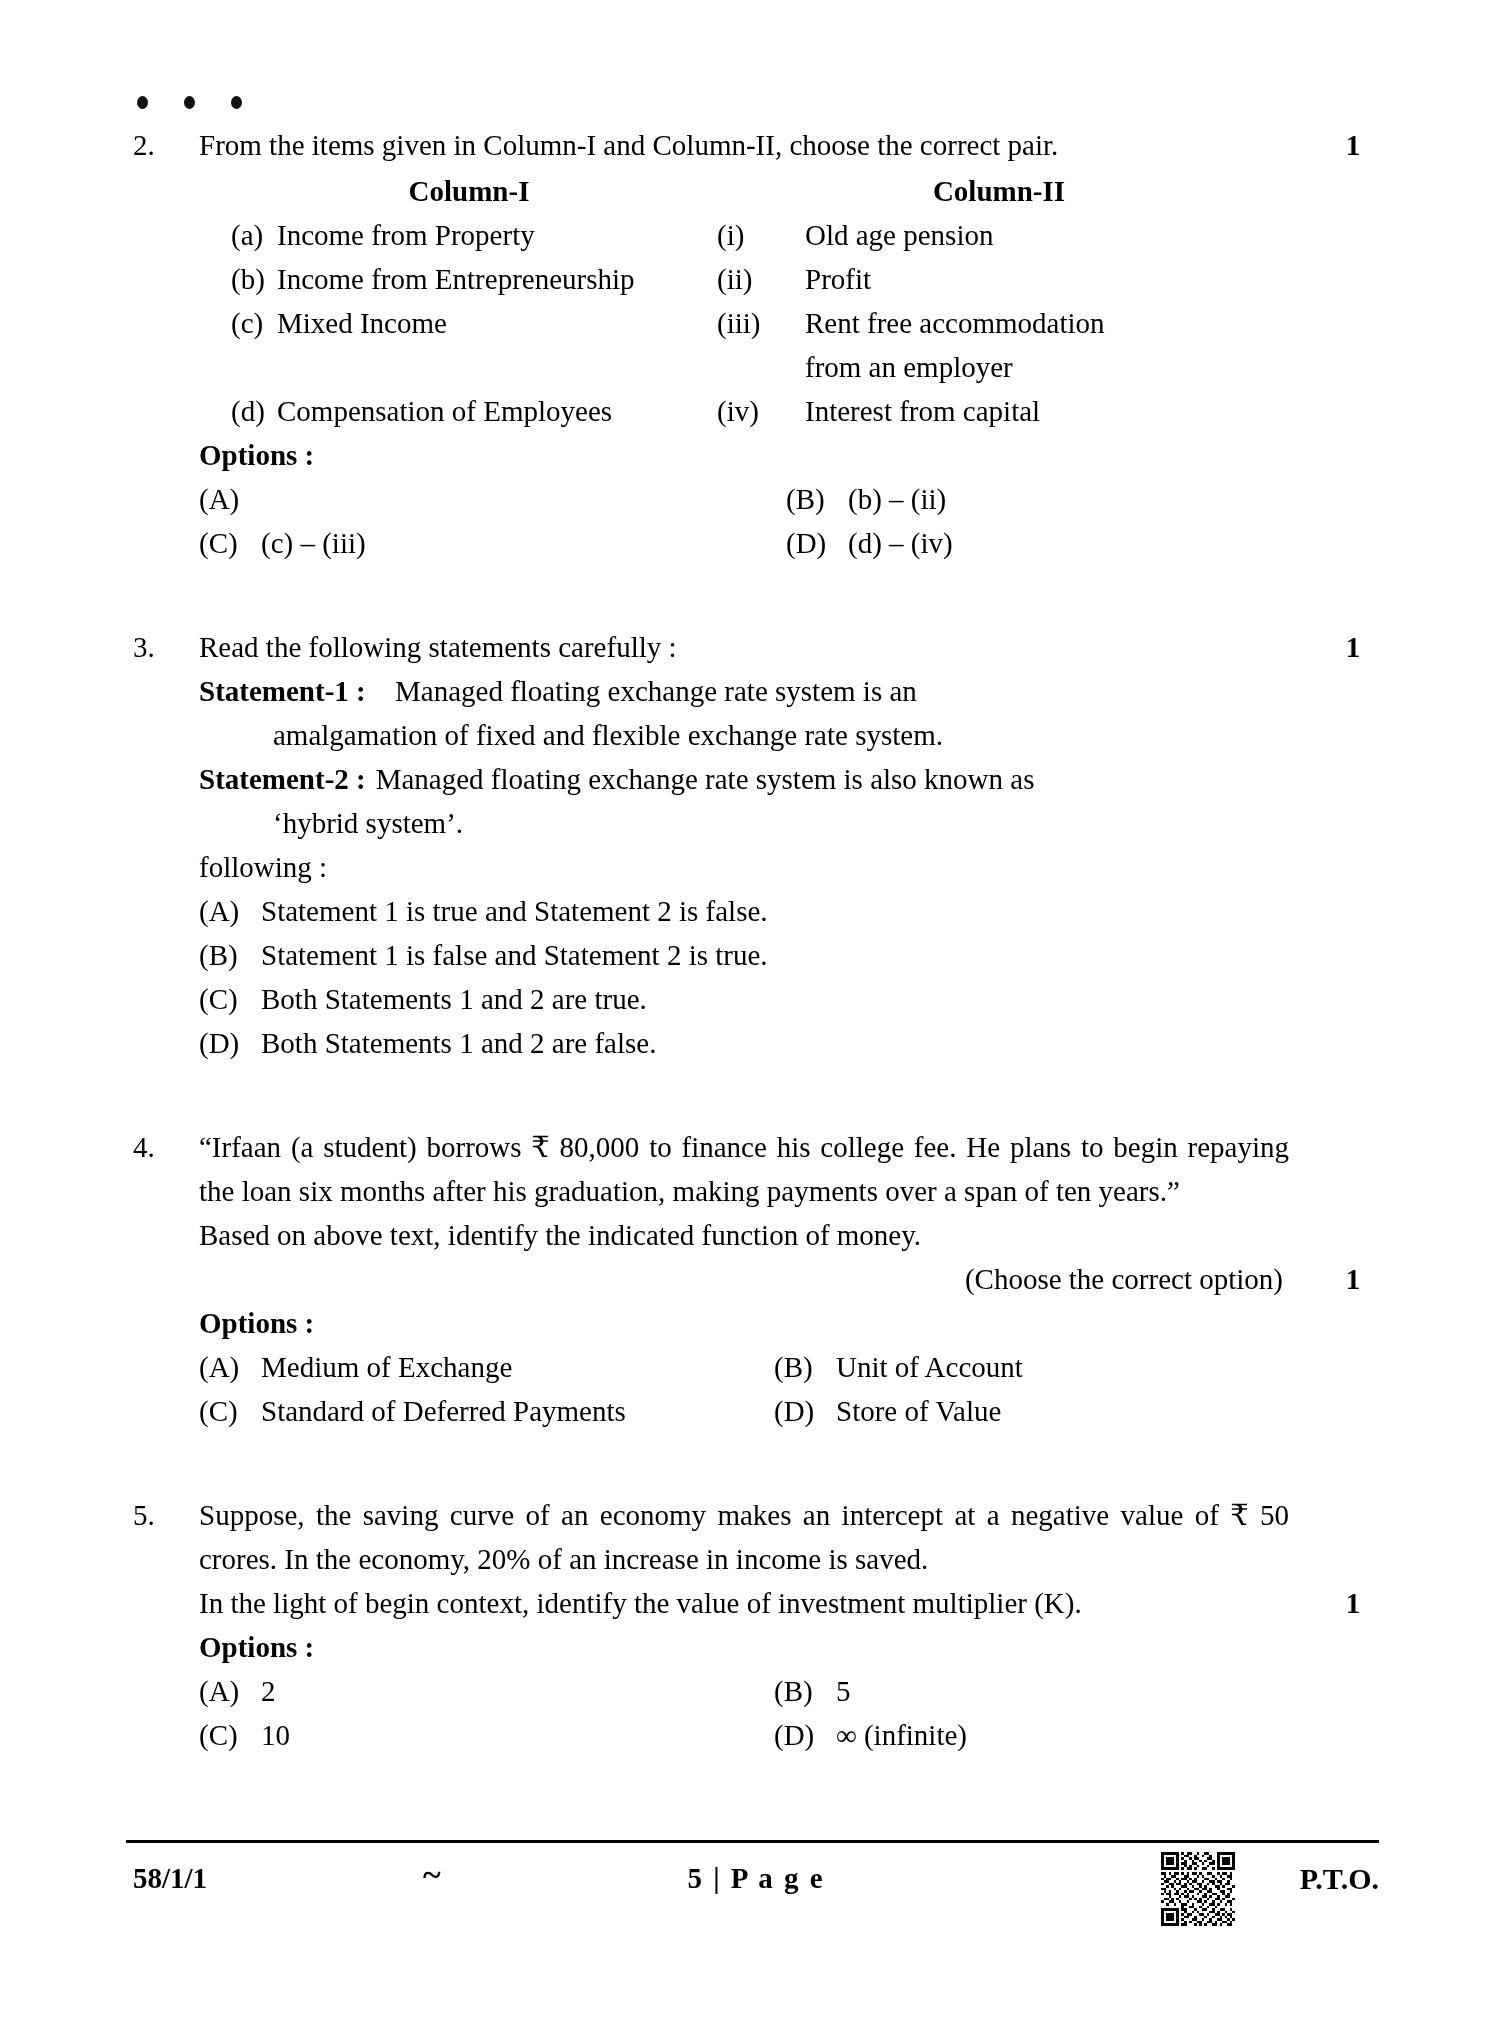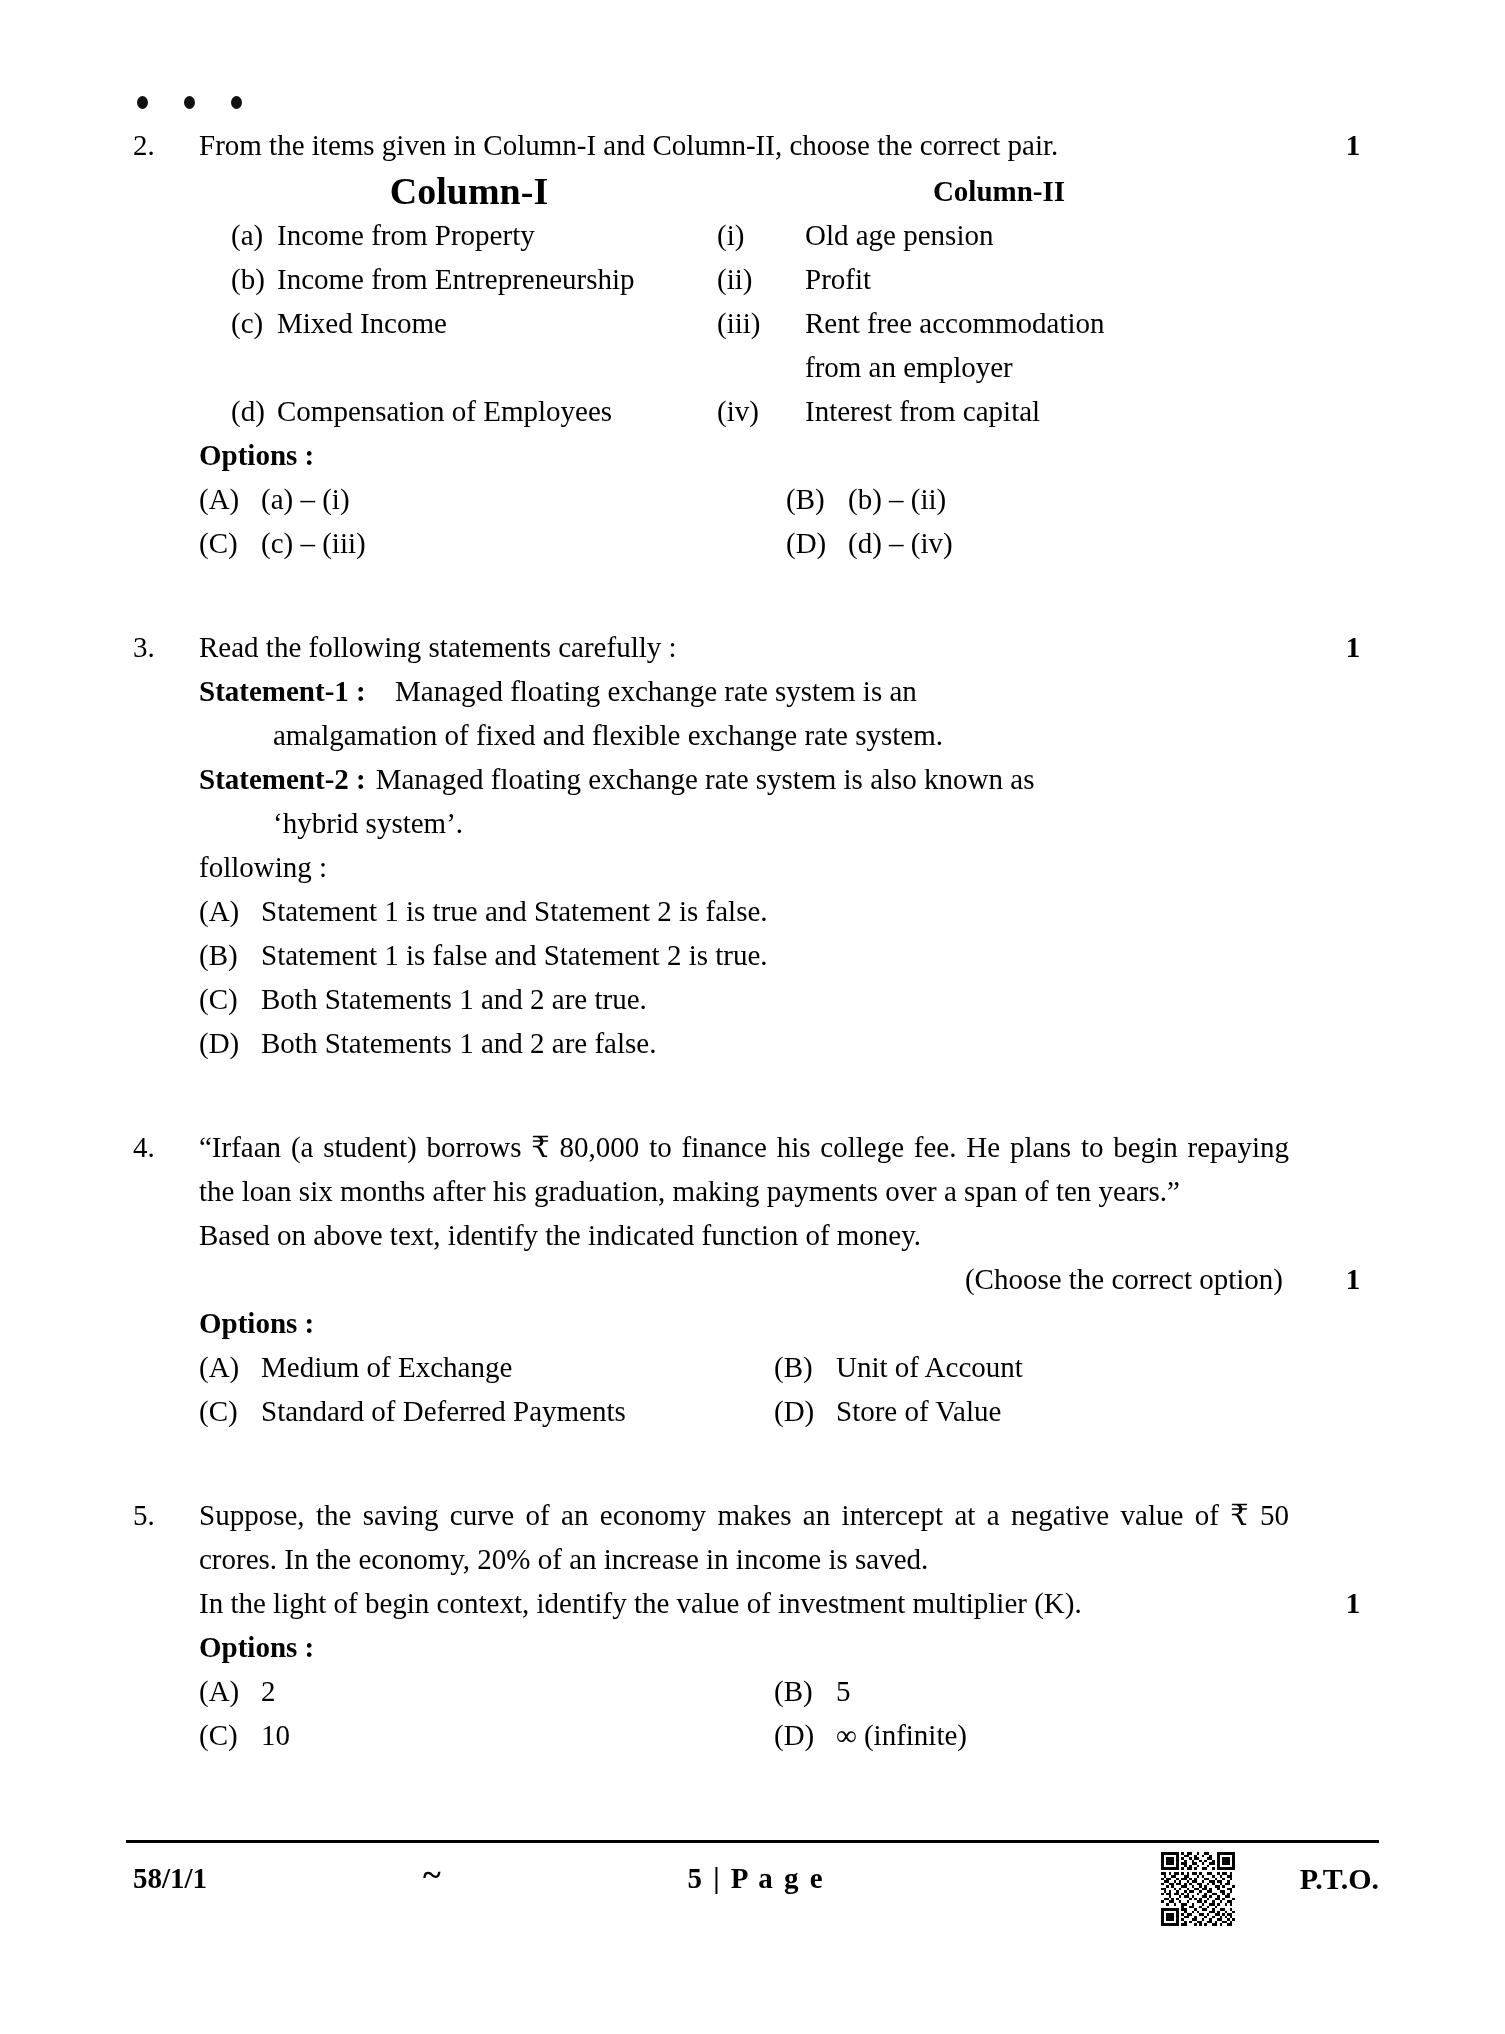--- a/index.html
+++ b/index.html
@@ -79,21 +79,21 @@
 
   
   .col-heads {
     display: flex;
     margin-top: 2px;
   }
   .col-heads .ch1 {
     width: 540px;
     text-align: center;
     font-weight: bold;
-    font-size: 38px;
+    font-size: 29px;
     line-height: 44px;
   }
   .col-heads .ch2 {
     width: 520px;
     text-align: center;
     font-weight: bold;
     font-size: 29px;
     line-height: 44px;
   }
   .match-row {
@@ -305,21 +305,20 @@
             <div class="item-a">Compensation of Employees</div>
             <div class="lbl-b">(iv)</div>
             <div class="item-b">Interest from capital</div>
           </div>
 
           <div class="opt-head">Options :</div>
 
           <div class="opts-grid">
             <div class="opt">
               <span class="tag">(A)</span>
-              <span class="val">(a) – (i)</span>
             </div>
             <div class="opt">
               <span class="tag">(B)</span>
               <span class="val">(b) – (ii)</span>
             </div>
             <div class="opt">
               <span class="tag">(C)</span>
               <span class="val">(c) – (iii)</span>
             </div>
             <div class="opt">

